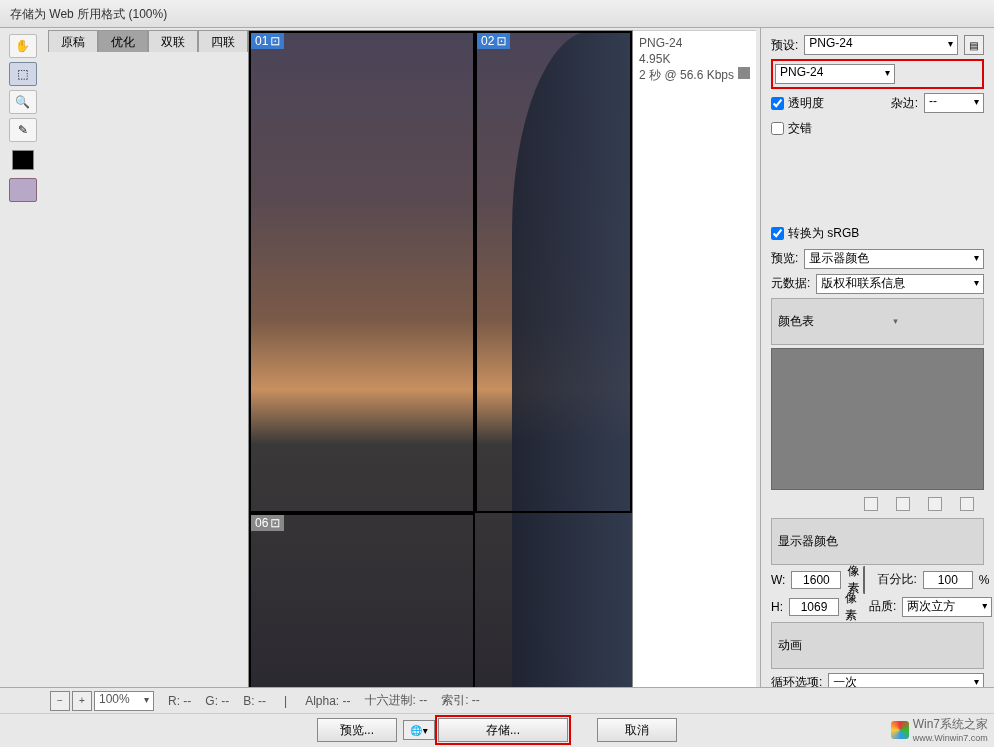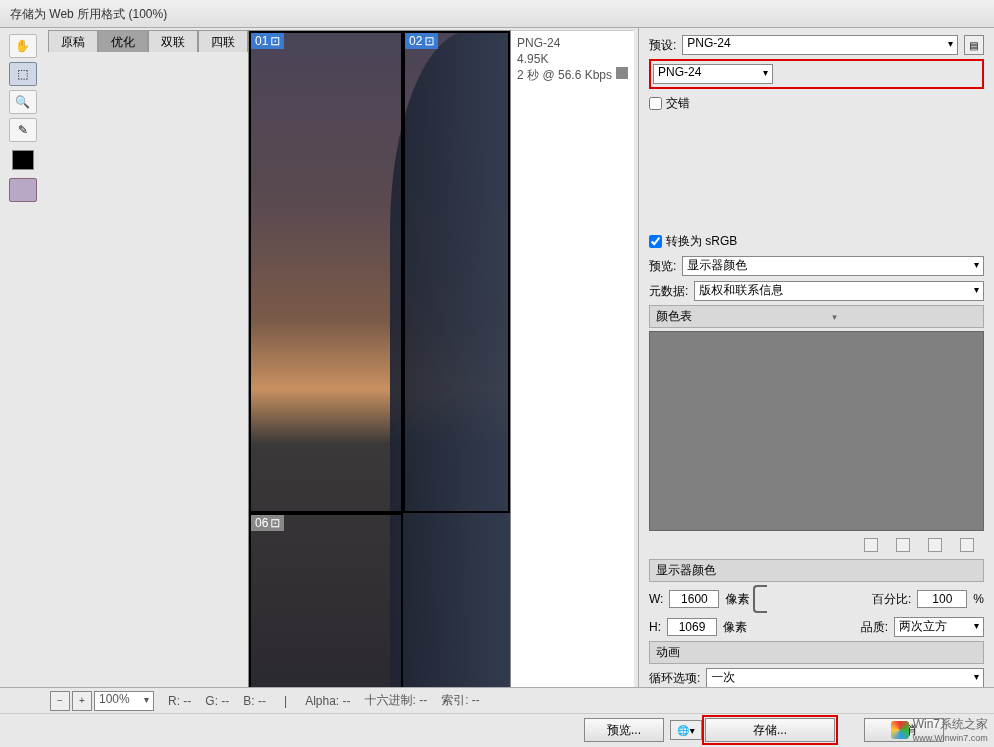--- a/index.html
+++ b/index.html
@@ -24,45 +24,45 @@
 .preview-frame { flex: 1; background: #fff; border: 1px solid #888; position: relative; overflow: hidden; }
 .preview-img { position: absolute; inset: 0; background: linear-gradient(180deg,#4a4458 0%, #5a4a50 25%, #7a5a48 42%, #c89060 52%, #3a3838 60%, #2a2830 100%); }
 .building { position: absolute; right: 0; top: 0; bottom: 0; width: 120px; background: linear-gradient(90deg, rgba(30,35,50,.9), rgba(50,60,80,.95)); border-radius: 80px 0 0 0/200px 0 0 0; }
 .slice { position: absolute; border: 2px solid #000000; }
 .slice-tag { position: absolute; top: 0; left: 0; background: #3a7acf; color: #fff; font-size: 10px; padding: 1px 4px; display: flex; gap: 2px; align-items: center; }
 .slice-tag.gray { background: #888; }
 .info-strip { background: #fff; border-top: 1px solid #ccc; padding: 4px 6px; line-height: 16px; color: #555; font-family: monospace; }
 .info-strip .icon-sm { display: inline-block; width: 12px; height: 12px; background: #888; margin-left: 4px; }
 
 
-.right-panel { width: 356px; background: #e8e8e8; border-left: 1px solid #aaa; padding: 6px 10px; display: flex; flex-direction: column; gap: 3px; overflow:hidden;}
+.right-panel { width: 234px; background: #e8e8e8; border-left: 1px solid #aaa; padding: 6px 10px; display: flex; flex-direction: column; gap: 3px; overflow:hidden;}
 .row { display: flex; align-items: center; gap: 6px; min-height: 22px; }
 .row label { white-space: nowrap; }
 .dropdown { flex: 1; height: 20px; background: #fff; border: 1px solid #888; padding: 0 18px 0 4px; position: relative; cursor: pointer; overflow:hidden; white-space:nowrap; text-overflow:ellipsis;}
 .dropdown::after { content: "▾"; position: absolute; right: 4px; top: 2px; font-size: 10px; }
 .sm-btn { width: 20px; height: 20px; border: 1px solid #888; background: #eee; cursor: pointer; display:flex; align-items:center; justify-content:center; font-size:10px;}
 .redbox { border: 2px solid #d00; padding: 2px; }
 .chk { display: flex; align-items: center; gap: 4px; }
 .chk input { margin: 0; }
-.section-head { background: #d8d8d8; border: 1px solid #aaa; padding: 2px 6px; display: flex; justify-content: space-between; align-items:center; }
+.section-head { background: #d8d8d8; border: 1px solid #aaa; padding: 14px 6px; display: flex; justify-content: space-between; align-items:center; }
 .section-head::after { content:"";}
 .color-table { height: 200px; background: #808080; border: 1px solid #666; }
 .mini-icons { display: flex; justify-content: flex-end; gap: 18px; padding: 4px 10px; }
 .mini-icon { width: 14px; height: 14px; border: 1px solid #999; background: #f0f0f0; cursor: pointer; }
 .num-input { width: 50px; height: 18px; border: 1px solid #888; text-align: center; background: #fff; }
 .link-icon { width: 14px; height: 28px; border-left: 2px solid #666; border-top: 2px solid #666; border-bottom: 2px solid #666; border-radius: 4px 0 0 4px; }
 .pager { display: flex; align-items: center; justify-content: center; gap: 2px; }
 .pg-btn { width: 22px; height: 18px; border: 1px solid #999; background: #eee; cursor: pointer; display:flex;align-items:center;justify-content:center;font-size:9px;}
 
 
 .bottom-bar { position: absolute; left: 0; right: 0; bottom: 0; height: 60px; border-top: 1px solid #aaa; background: #e8e8e8; }
 .status-row { height: 26px; display: flex; align-items: center; padding: 0 50px; gap: 14px; color: #555; border-bottom: 1px solid #ccc;}
 .zoom-ctrl { display: flex; align-items: center; gap: 2px; }
 .zoom-ctrl .dropdown { width: 60px; flex: none; }
-.btn-row { height: 32px; display: flex; align-items: center; padding: 0 50px; justify-content: flex-end; }
+.btn-row { height: 32px; display: flex; align-items: center; padding: 0 50px; justify-content: center; }
 .btn-group-l { display: flex; gap: 6px; align-items: center; }
 .dlg-btn { min-width: 80px; height: 24px; border: 1px solid #888; background: linear-gradient(#fafafa,#e0e0e0); cursor: pointer; padding: 0 14px; }
 .dlg-btn.wide { min-width: 130px; }
 .watermark { position: absolute; right: 6px; bottom: 4px; font-size: 11px; color: #666; display:flex; align-items:center; gap:4px;}
 .wm-logo { width: 18px; height: 18px; background: conic-gradient(#e33,#3b3,#39e,#fc3,#e33); border-radius: 3px; }
 .collapse-tri { font-size: 9px; color: #666; }
 </style>
 </head>
 <body>
 
@@ -123,20 +123,29 @@
       <div class="dropdown">PNG-24</div>
       <div class="sm-btn">▤</div>
     </div>
     <div class="redbox">
       <div class="row">
         <div class="dropdown" style="flex:0 0 120px">PNG-24</div>
       </div>
     </div>
     <div class="row">
       <label class="chk">
+          <input type="checkbox" checked="" style="">
+          <span>透明度</span>
+        </label>
+      <span style="flex:1"></span>
+      <label>杂边:</label>
+      <div class="dropdown" style="flex:0 0 60px">--</div>
+    </div>
+    <div class="row">
+      <label class="chk">
           <input type="checkbox" style="">
           <span>交错</span>
         </label>
     </div>
 
     <div style="height:110px"></div>
 
     <div class="row">
       <label class="chk">
           <input type="checkbox" checked="" style="">

